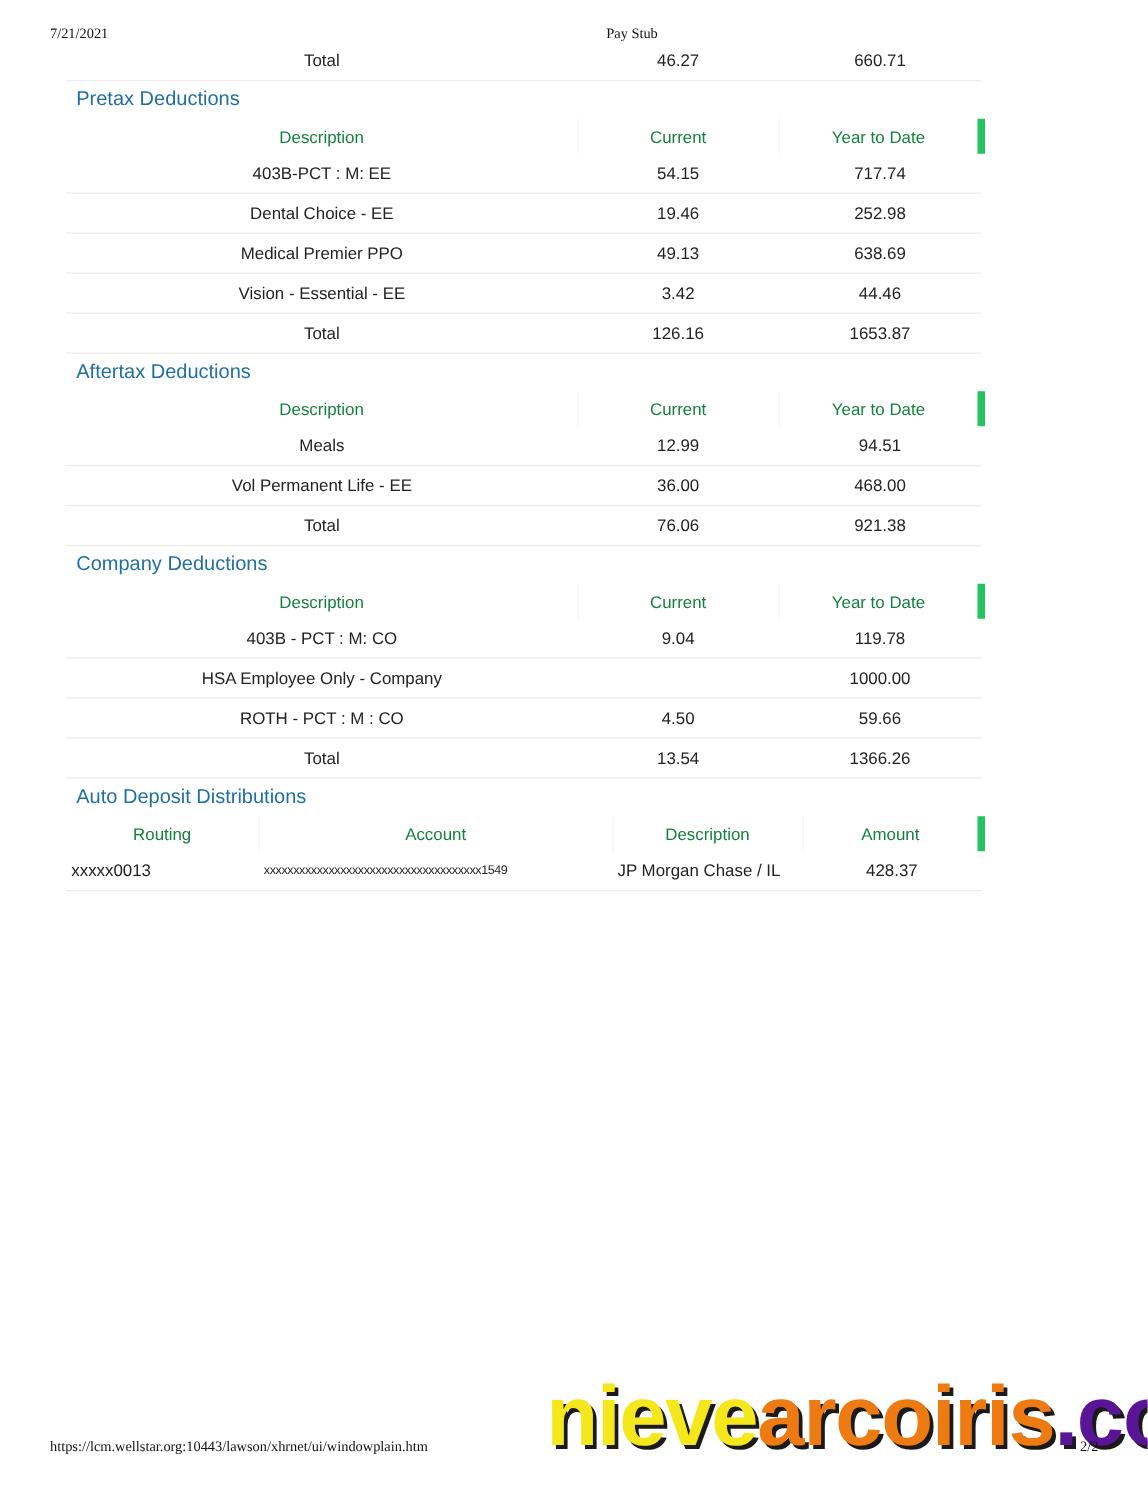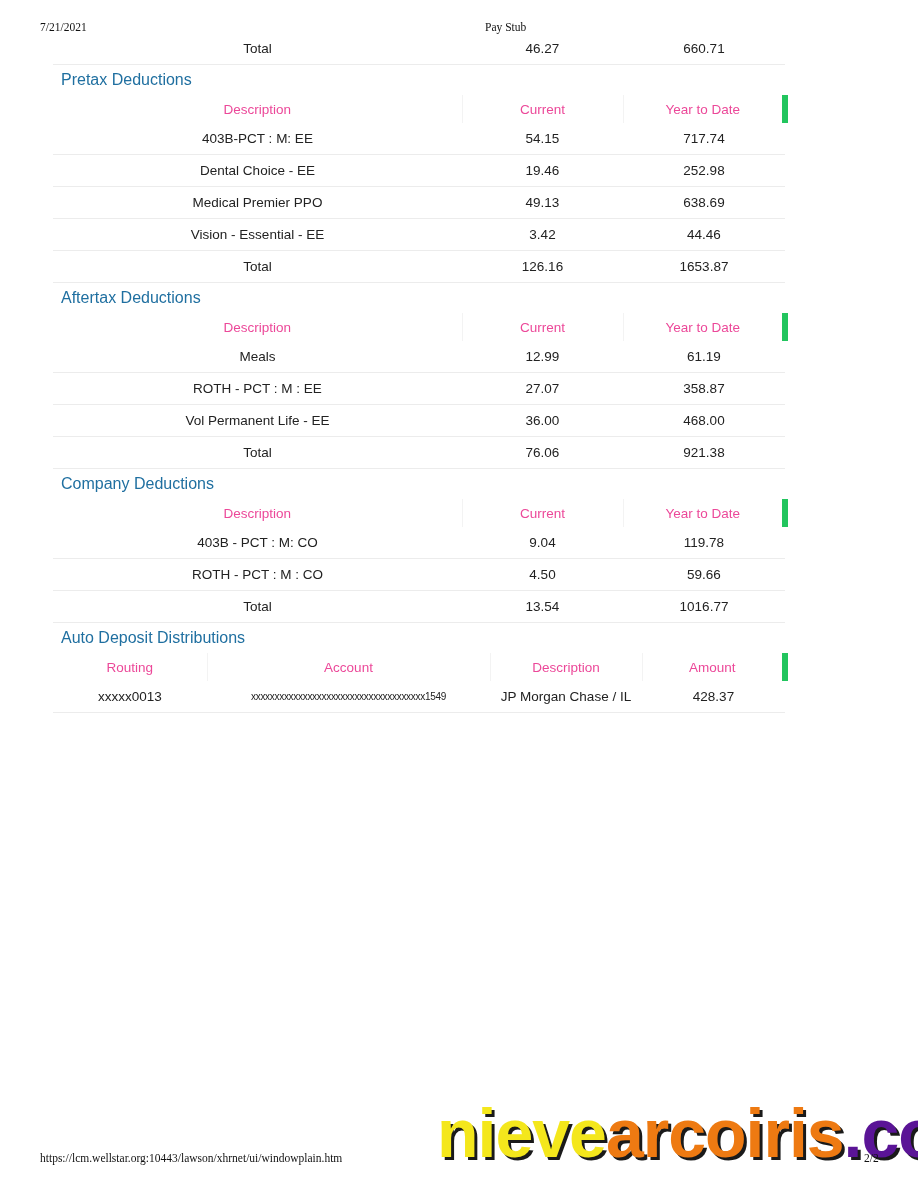--- a/index.html
+++ b/index.html
@@ -7,24 +7,24 @@
     .print-header { position: absolute; top: 21px; left: 0; width: 918px; height: 16px; font-family: "Liberation Serif", serif; font-size: 11.5px; color: #111; text-align: center; }
     .print-header .date { position: absolute; left: 40px; top: 0; }
     .print-header .title { position: absolute; left: 485px; top: 0; }
     .print-footer { position: absolute; top: 1152px; left: 0; width: 918px; height: 16px; font-family: "Liberation Serif", serif; font-size: 11.5px; color: #111; }
     .print-footer .url { position: absolute; left: 40px; top: 0; }
     .print-footer .page { position: absolute; left: 864px; top: 0; }
 
     .content { position: absolute; left: 53px; top: 33px; width: 732px; }
     table.grid { width: 732px; border-collapse: collapse; table-layout: fixed; font-size: 13.5px; }
     table.grid td { height: 31px; padding: 0 4px; border-bottom: 1.5px solid #ececec; color: #222; }
-    table.grid th { height: 28px; font-weight: normal; color: #ec4899; font-size: 13.5px; text-align: center; border-right: 1px solid #f3f3f3; padding: 0; }
+    table.grid th { height: 28px; font-weight: normal; color: #15803d; font-size: 13.5px; text-align: center; border-right: 1px solid #f3f3f3; padding: 0; }
     table.grid th:last-child { border-right: 6px solid #22c55e; }
     .r { text-align: center; }
-    .c { text-align: center; }
+    .c { text-align: left; }
     .section-title { height: 30px; line-height: 30px; padding-left: 8px; color: #1f6fa0; font-size: 16px; }
     .col-desc { width: 409px; }
     .col-cur { width: 161px; }
     .col-ytd { width: 162px; }
     .dep-rout { width: 154px; }
     .dep-acct { width: 283px; }
     .dep-desc { width: 152px; }
     .dep-amt { width: 143px; }
     table.grid tr.top-total td { height: 31px; }
 
@@ -109,26 +109,21 @@
       </colgroup>
     <tbody>
         <tr>
       <th>Description</th>
       <th>Current</th>
       <th>Year to Date</th>
     </tr>
     <tr>
       <td class="r">Meals</td>
       <td class="r">12.99</td>
-      <td class="r">61.19</td>
-    </tr>
-    <tr>
-      <td class="r">ROTH - PCT : M : EE</td>
-      <td class="r">27.07</td>
-      <td class="r">358.87</td>
+      <td class="r">94.51</td>
     </tr>
     <tr>
       <td class="r">Vol Permanent Life - EE</td>
       <td class="r">36.00</td>
       <td class="r">468.00</td>
     </tr>
     <tr>
       <td class="r">Total</td>
       <td class="r">76.06</td>
       <td class="r">921.38</td>
@@ -148,28 +143,33 @@
       <th>Description</th>
       <th>Current</th>
       <th>Year to Date</th>
     </tr>
     <tr>
       <td class="r">403B - PCT : M: CO</td>
       <td class="r">9.04</td>
       <td class="r">119.78</td>
     </tr>
     <tr>
+      <td class="r">HSA Employee Only - Company</td>
+      <td class="r"></td>
+      <td class="r">1000.00</td>
+    </tr>
+    <tr>
       <td class="r">ROTH - PCT : M : CO</td>
       <td class="r">4.50</td>
       <td class="r">59.66</td>
     </tr>
     <tr>
       <td class="r">Total</td>
       <td class="r">13.54</td>
-      <td class="r">1016.77</td>
+      <td class="r">1366.26</td>
     </tr>
   </tbody>
     </table>
 
   <div class="section-title">Auto Deposit Distributions</div>
   <table class="grid">
     <colgroup>
         <col class="dep-rout">
         <col class="dep-acct">
         <col class="dep-desc">

